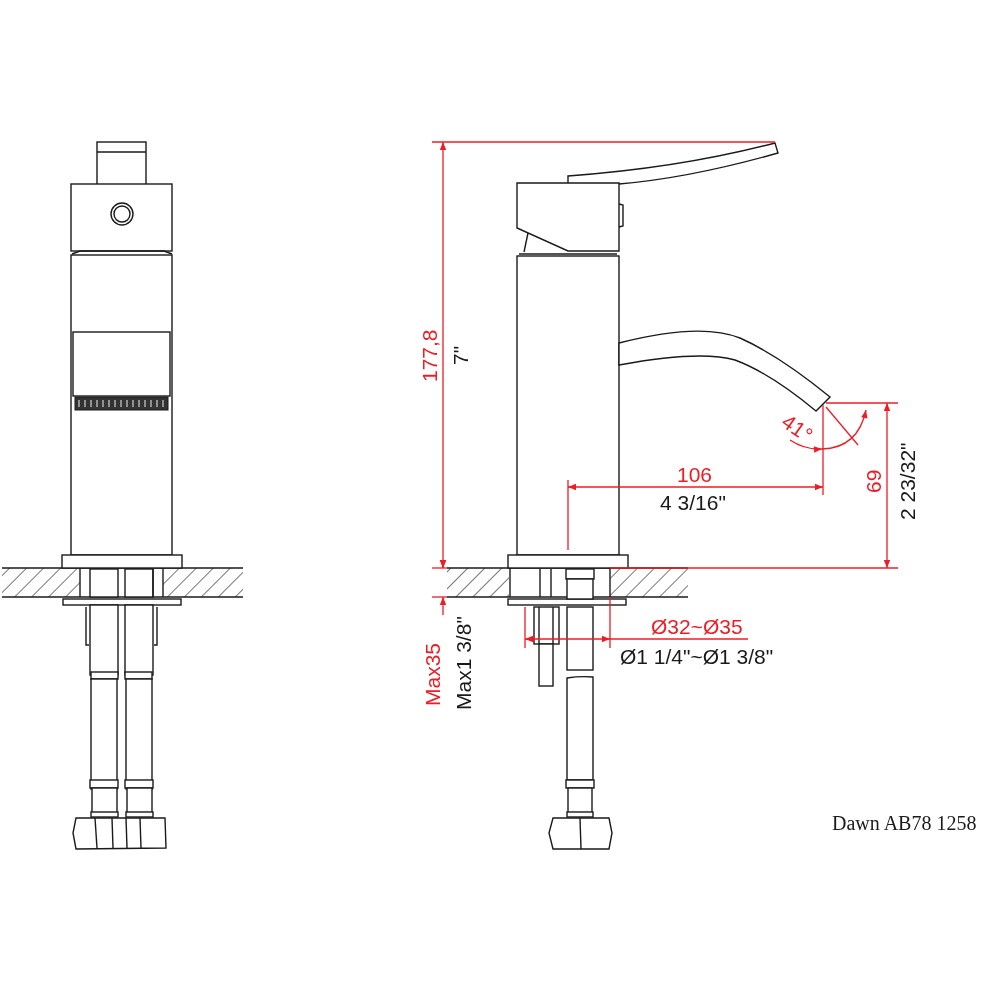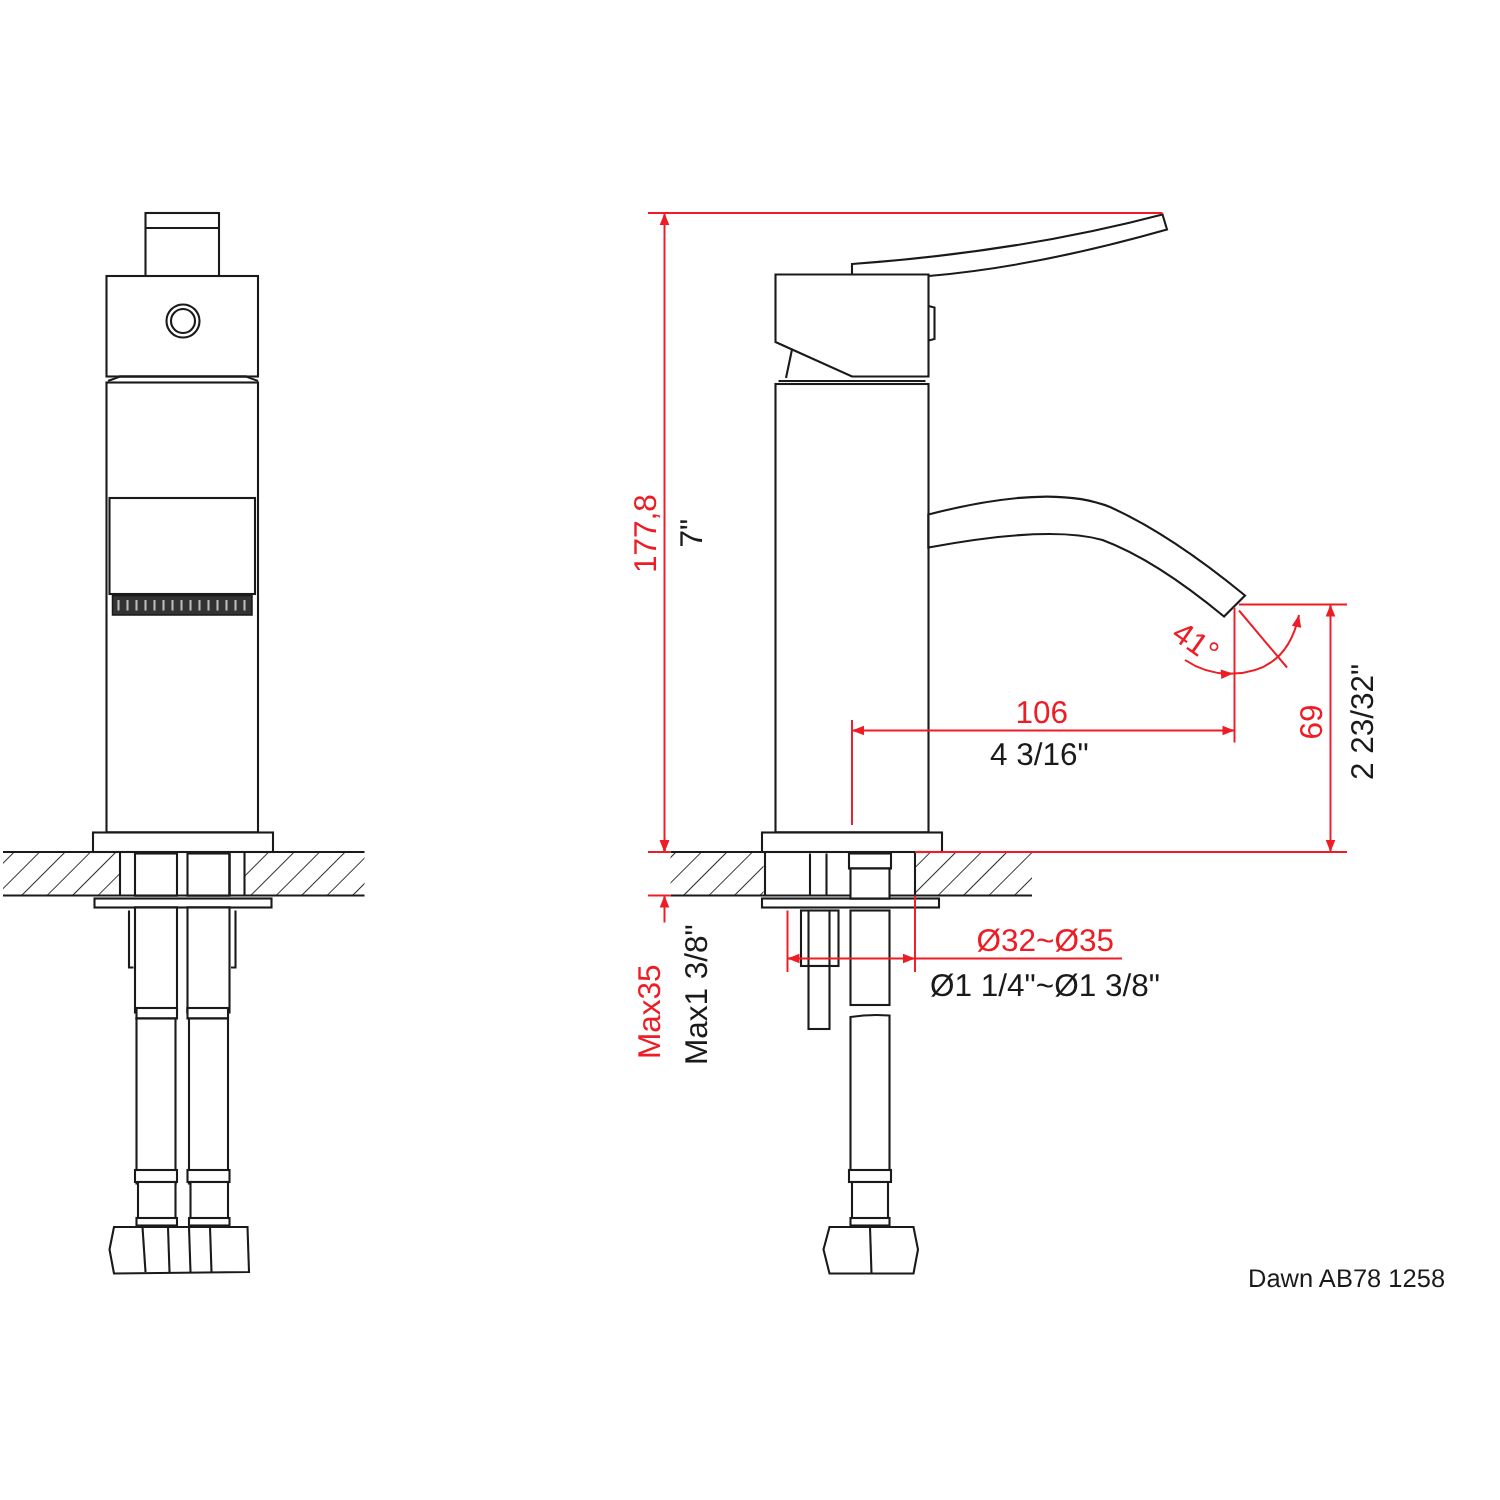--- a/index.html
+++ b/index.html
@@ -3,21 +3,21 @@
 <meta charset="utf-8">
 <style>
   html, body { margin: 0; padding: 0; background: #ffffff; }
   body { width: 1000px; height: 1000px; position: relative; overflow: hidden; font-family: "Liberation Sans", sans-serif; }
   #drawing { position: absolute; left: 0; top: 0; width: 1000px; height: 1000px; }
   .ln { stroke: #1a1a1a; stroke-width: 1.4; fill: #ffffff; }
   .lnn { stroke: #1a1a1a; stroke-width: 1.4; fill: none; }
   .red { stroke: #ee1c24; stroke-width: 1.3; fill: none; }
   .txt-red { fill: #ee1c24; font-family: "Liberation Sans", sans-serif; font-size: 21px; }
   .txt-blk { fill: #1a1a1a; font-family: "Liberation Sans", sans-serif; font-size: 21px; }
-  .caption { position: absolute; left: 832px; top: 843px; font-family: Liberation Sans, sans-serif; font-size: 17px; color: #1a1a1a; }
+  .caption { position: absolute; left: 832px; top: 812px; font-family: Liberation Serif, serif; font-size: 20px; color: #1a1a1a; }
 </style>
 </head>
 <body>
 
 <svg id="drawing" viewBox="0 0 1000 1000" xmlns="http://www.w3.org/2000/svg">
   <defs>
     <pattern id="hatch" patternUnits="userSpaceOnUse" width="12" height="12" patternTransform="rotate(45)">
       <line x1="0" y1="0" x2="0" y2="12" stroke="#1a1a1a" stroke-width="1.2"></line>
     </pattern>
     <marker id="arr" viewBox="0 0 10 10" refX="10" refY="5" markerWidth="14" markerHeight="8" orient="auto-start-reverse" markerUnits="userSpaceOnUse">

